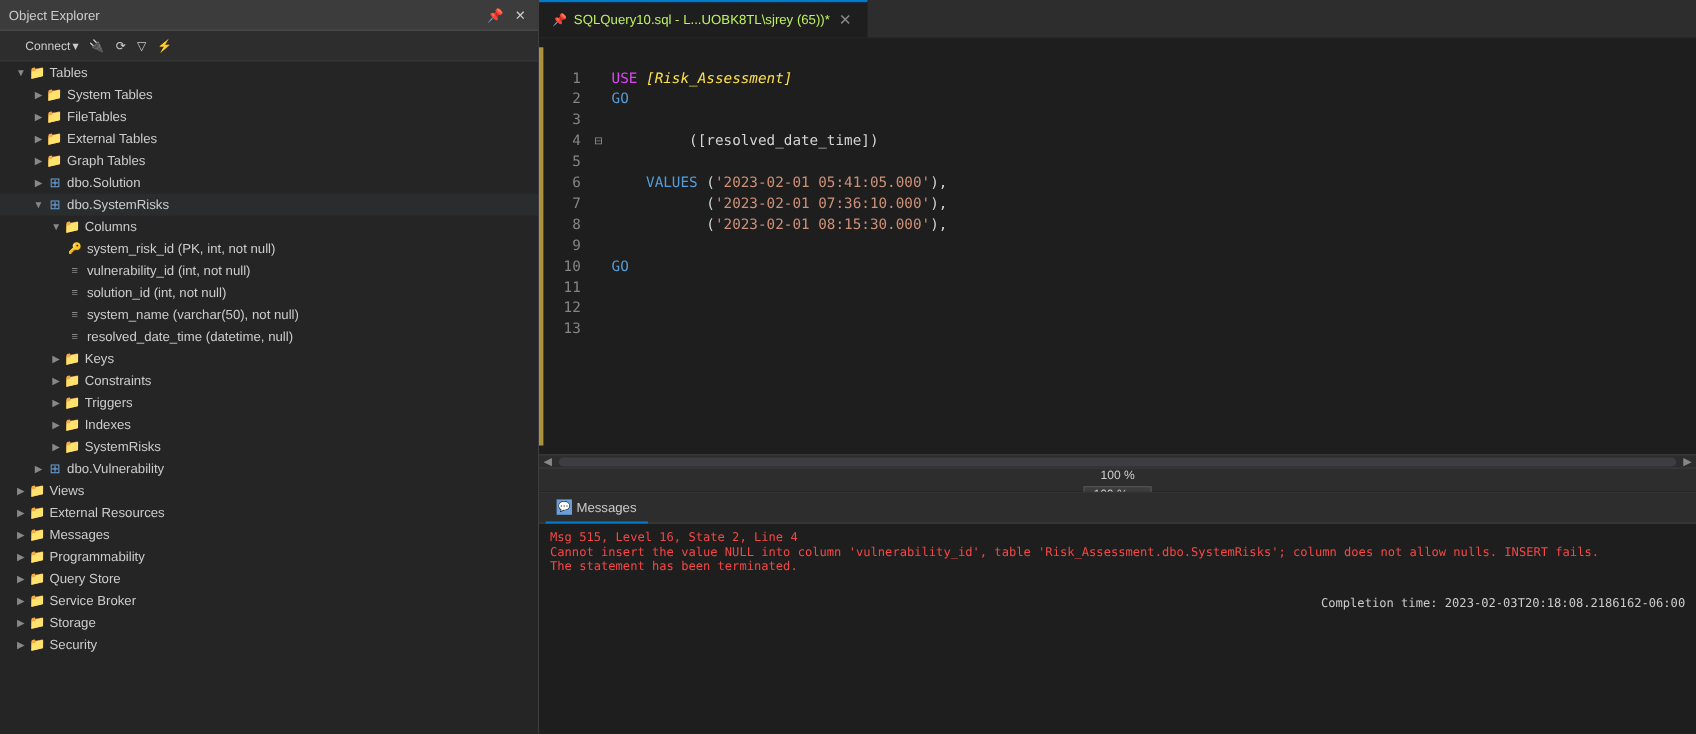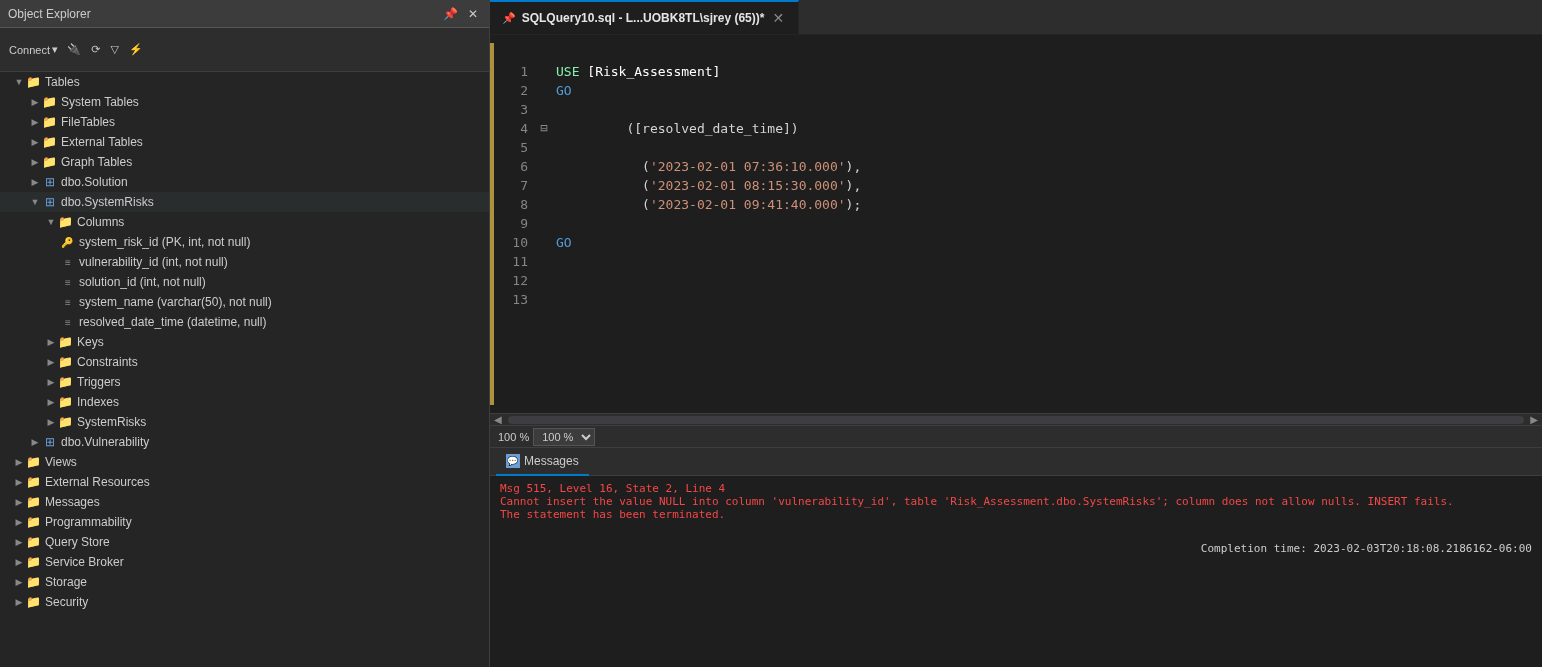--- a/index.html
+++ b/index.html
@@ -56,26 +56,26 @@
 
     .oe-header-icon {
       color: #cccccc;
       font-size: 12px;
       cursor: pointer;
       padding: 1px 3px;
     }
 
     .oe-toolbar {
       background: #2d2d2d;
-      padding: 3px 6px;
+      padding: 3px 20px;
       display: flex;
       align-items: center;
       gap: 4px;
       border-bottom: 1px solid #3e3e42;
-      height: 44px;
+      height: 28px;
     }
 
     .toolbar-btn {
       color: #cccccc;
       font-size: 11px;
       cursor: pointer;
       padding: 1px 3px;
       background: none;
       border: none;
       display: flex;
@@ -183,22 +183,21 @@
       padding: 0 12px;
       gap: 6px;
       border-right: 1px solid #252526;
       cursor: pointer;
       font-size: 12px;
       background: #1e1e1e;
       border-top: 2px solid #007acc;
     }
 
     .tab-label {
-      color: #e5e5e5;
-      font-weight: bold;
+      color: #bef264;
     }
 
     .tab-close {
       color: #888;
       font-size: 14px;
       cursor: pointer;
       width: 16px;
       height: 16px;
       display: flex;
       align-items: center;
@@ -259,20 +258,21 @@
     
     .zoom-bar {
       height: 22px;
       background: #2d2d2d;
       border-top: 1px solid #3e3e42;
       display: flex;
       align-items: center;
       padding: 0 8px;
       gap: 4px;
       flex-shrink: 0;
+      flex-direction: column;
     }
 
     .zoom-label {
       color: #cccccc;
       font-size: 11px;
     }
 
     .zoom-dropdown {
       background: #3c3c3c;
       border: 1px solid #555;
@@ -597,28 +597,28 @@
           <div>&nbsp;</div>
           <div>&nbsp;</div>
           <div>&nbsp;</div>
           <div>&nbsp;</div>
           <div>&nbsp;</div>
           <div>&nbsp;</div>
         </div>
 
         <div class="code-content">
           <div>&nbsp;</div>
-          <div><span style="color:#86efac;">USE</span> <span style="color:#ffffff;">[Risk_Assessment]</span></div>
+          <div><span style="color:#d946ef;">USE</span> <span style="color:#fde047;font-style:italic;">[Risk_Assessment]</span></div>
           <div><span style="color:#569cd6;">GO</span></div>
           <div>&nbsp;</div>
           <div><span style="color:#d4d4d4;">&nbsp;&nbsp;&nbsp;&nbsp;&nbsp;&nbsp;&nbsp;&nbsp;&nbsp;([resolved_date_time])</span></div>
           <div>&nbsp;</div>
+          <div><span style="color:#d4d4d4;">&nbsp;&nbsp;&nbsp;&nbsp;</span><span style="color:#569cd6;">VALUES</span><span style="color:#d4d4d4;"> (</span><span style="color:#ce9178;">'2023-02-01 05:41:05.000'</span><span style="color:#d4d4d4;">),</span></div>
           <div><span style="color:#d4d4d4;">&nbsp;&nbsp;&nbsp;&nbsp;&nbsp;&nbsp;&nbsp;&nbsp;&nbsp;&nbsp;&nbsp;(</span><span style="color:#ce9178;">'2023-02-01 07:36:10.000'</span><span style="color:#d4d4d4;">),</span></div>
           <div><span style="color:#d4d4d4;">&nbsp;&nbsp;&nbsp;&nbsp;&nbsp;&nbsp;&nbsp;&nbsp;&nbsp;&nbsp;&nbsp;(</span><span style="color:#ce9178;">'2023-02-01 08:15:30.000'</span><span style="color:#d4d4d4;">),</span></div>
-          <div><span style="color:#d4d4d4;">&nbsp;&nbsp;&nbsp;&nbsp;&nbsp;&nbsp;&nbsp;&nbsp;&nbsp;&nbsp;&nbsp;(</span><span style="color:#ce9178;">'2023-02-01 09:41:40.000'</span><span style="color:#d4d4d4;">);</span></div>
           <div>&nbsp;</div>
           <div><span style="color:#569cd6;">GO</span></div>
         </div>
       </div>
 
       <div style="height:12px;background:#2d2d2d;border-top:1px solid #3e3e42;display:flex;align-items:center;flex-shrink:0;">
         <span style="color:#888;font-size:10px;padding:0 4px;">◀</span>
         <div style="flex:1;height:8px;background:#3e3e42;border-radius:4px;margin:0 2px;"></div>
         <span style="color:#888;font-size:10px;padding:0 4px;">▶</span>
       </div>

